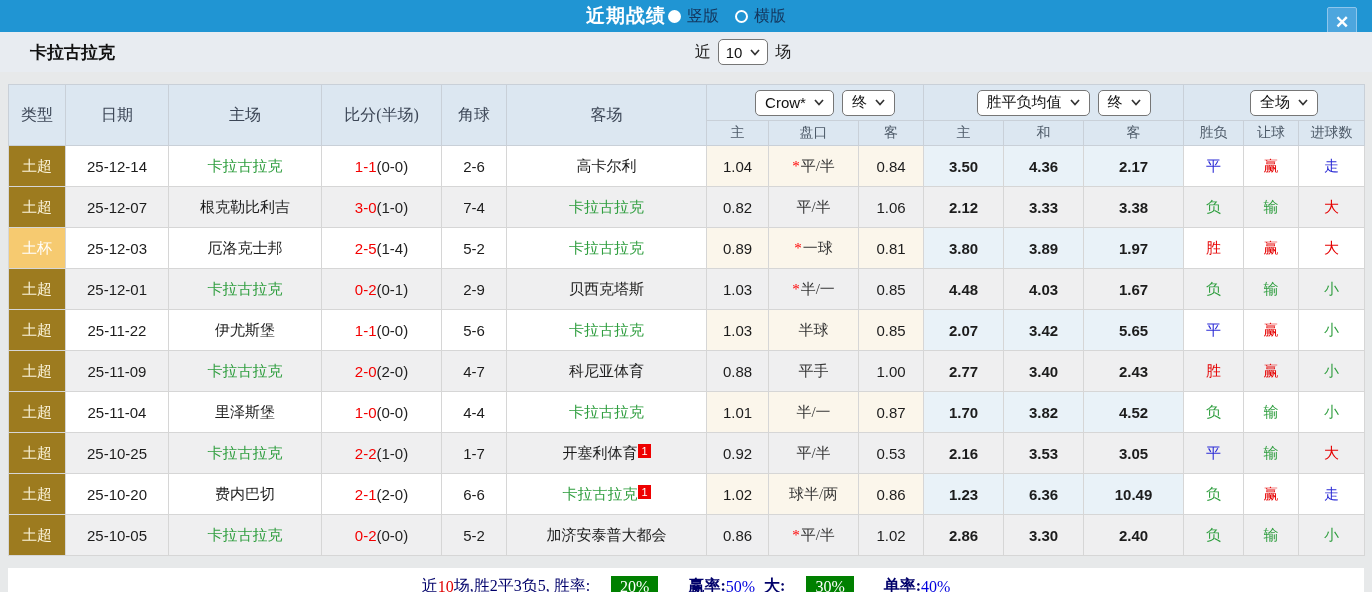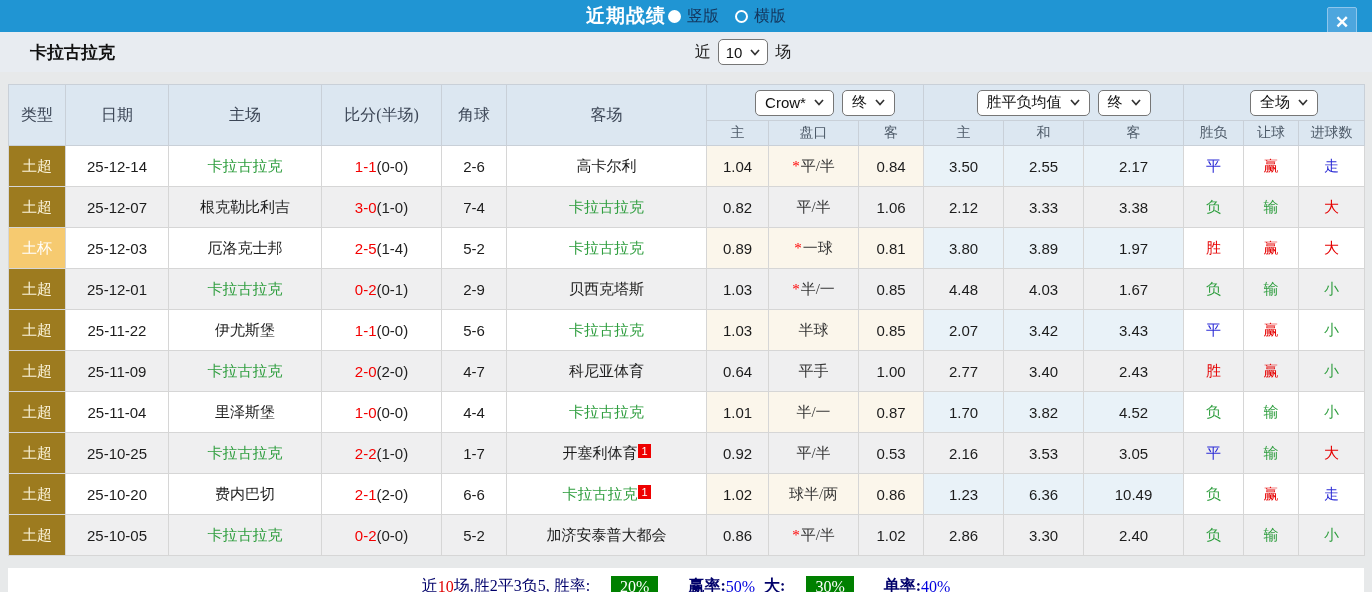--- a/index.html
+++ b/index.html
@@ -31,21 +31,21 @@
   
   table { width:1356px; margin:12px 8px; border-collapse:collapse; table-layout:fixed; background:#fff; }
   thead th { background:var(--header-bg,#dce7f1); font-weight:normal; border:1px solid #c9d0d8; font-family:"Liberation Serif", serif; }
   .hrow1 th { height:36px; font-size:16px; color:#3c4656; }
   .hrow2 th { height:25px; font-size:14px; color:#4d5a68; }
   .dd-cell { vertical-align:middle;padding-left:20px; }
   .dd-wrap { display:flex; align-items:center; justify-content:center; gap:8px; }
   tbody td { height:41px; border:1px solid #d6d6d6; text-align:center; font-size:15px; color:#1c1c1c; background:#fff; }
   tbody tr.alt td { background:var(--alt-row-bg,#efeff0); }
   tbody td.ah-cell { background:var(--ah-bg,#fbf6eb); }
-  tbody td.wdl-cell { background:var(--wdl-bg,#e9f2f8); }
+  tbody td.wdl-cell { background:var(--wdl-bg,#e9f2f8);font-weight:bold; }
   td.type-cell { font-family:"Liberation Serif", serif; font-size:15px; }
   tbody td.type-cell.super { background:var(--badge-super-bg,#9d7b1f); color:#faf3da; }
   tbody td.type-cell.cup { background:var(--badge-cup-bg,#f6ca70); color:#fff; }
   .team-cell { font-family:"Liberation Serif", serif; }
   .team-cell.self { color:var(--team-green,#2f9e3f); }
   .score-cell .ft { color:var(--score-red,#f40000); }
   .score-cell .ht { color:#222; }
   .ah-cell.line { font-family:"Liberation Serif", serif; color:#333; }
   .star { color:#ff0000; margin-right:1px; }
   .res-cell { font-family:"Liberation Serif", serif; }
@@ -178,21 +178,21 @@
           <td class="type-cell super">土超</td>
           <td class="date-cell">25-12-14</td>
           <td class="team-cell self">卡拉古拉克</td>
           <td class="score-cell"><span class="ft">1-1</span><span class="ht">(0-0)</span></td>
           <td class="corner-cell">2-6</td>
           <td class="team-cell"><span>高卡尔利</span></td>
           <td class="ah-cell">1.04</td>
           <td class="ah-cell line"><span class="star">*</span><span>平/半</span></td>
           <td class="ah-cell">0.84</td>
           <td class="wdl-cell">3.50</td>
-          <td class="wdl-cell">2.55</td>
+          <td class="wdl-cell">4.36</td>
           <td class="wdl-cell">2.17</td>
           <td class="res-cell c-blue">平</td>
           <td class="res-cell c-red">赢</td>
           <td class="res-cell c-blue">走</td>
         </tr>
         <tr class="alt">
           <td class="type-cell super">土超</td>
           <td class="date-cell">25-12-07</td>
           <td class="team-cell">根克勒比利吉</td>
           <td class="score-cell"><span class="ft">3-0</span><span class="ht">(1-0)</span></td>
@@ -247,33 +247,33 @@
           <td class="date-cell">25-11-22</td>
           <td class="team-cell">伊尤斯堡</td>
           <td class="score-cell"><span class="ft">1-1</span><span class="ht">(0-0)</span></td>
           <td class="corner-cell">5-6</td>
           <td class="team-cell self"><span>卡拉古拉克</span></td>
           <td class="ah-cell">1.03</td>
           <td class="ah-cell line"><span>半球</span></td>
           <td class="ah-cell">0.85</td>
           <td class="wdl-cell">2.07</td>
           <td class="wdl-cell">3.42</td>
-          <td class="wdl-cell">3.43</td>
+          <td class="wdl-cell">5.65</td>
           <td class="res-cell c-blue">平</td>
           <td class="res-cell c-red">赢</td>
           <td class="res-cell c-green">小</td>
         </tr>
         <tr class="alt">
           <td class="type-cell super">土超</td>
           <td class="date-cell">25-11-09</td>
           <td class="team-cell self">卡拉古拉克</td>
           <td class="score-cell"><span class="ft">2-0</span><span class="ht">(2-0)</span></td>
           <td class="corner-cell">4-7</td>
           <td class="team-cell"><span>科尼亚体育</span></td>
-          <td class="ah-cell">0.64</td>
+          <td class="ah-cell">0.88</td>
           <td class="ah-cell line"><span>平手</span></td>
           <td class="ah-cell">1.00</td>
           <td class="wdl-cell">2.77</td>
           <td class="wdl-cell">3.40</td>
           <td class="wdl-cell">2.43</td>
           <td class="res-cell c-red">胜</td>
           <td class="res-cell c-red">赢</td>
           <td class="res-cell c-green">小</td>
         </tr>
         <tr>

